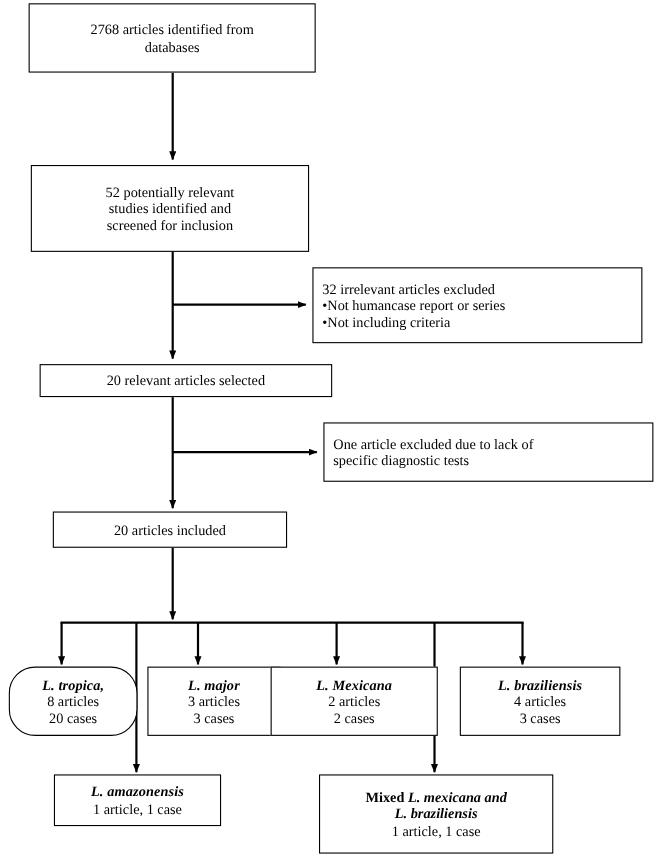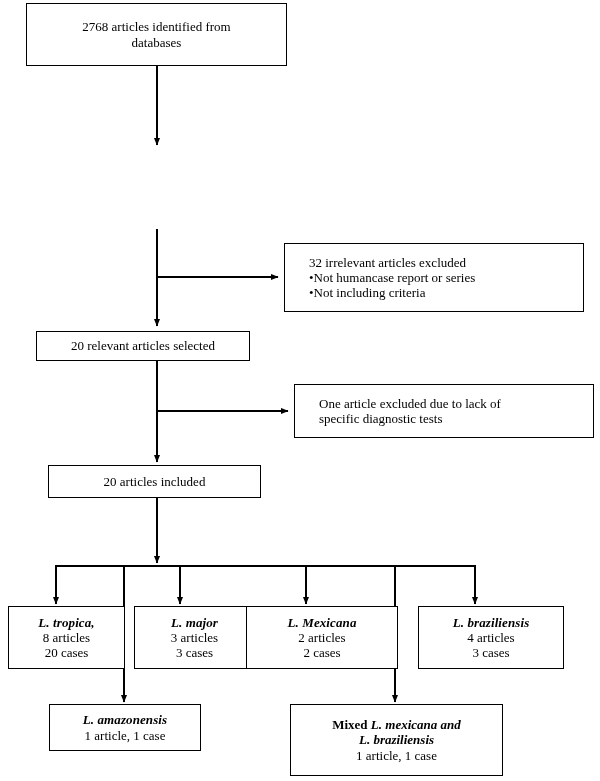--- a/index.html
+++ b/index.html
@@ -41,21 +41,21 @@
     font-size: 13px;
     z-index: 2;
   }
   .node .line {
     display: block;
     white-space: nowrap;
   }
   .node.left-align {
     align-items: flex-start;
     text-align: left;
-    padding-left: 24px;
+    padding-left: 8px;
   }
   .node.left-align .line {
     text-align: left;
   }
   .sp-name {
     font-style: italic;
     font-weight: bold;
     letter-spacing: 0.1px;
   }
   .mixed-bold {
@@ -103,41 +103,46 @@
     <line x1="124" y1="566" x2="124" y2="702" stroke="#000000" stroke-width="2" marker-end="url(#arrowhead)"></line>
 
     <line x1="395" y1="566" x2="395" y2="702" stroke="#000000" stroke-width="2" marker-end="url(#arrowhead)"></line>
   </svg>
 
   <div class="node" style="left:26px; top:3px; width:261px; height:63px;">
     <span class="line">2768 articles identified from</span>
     <span class="line">databases</span>
   </div>
 
+  <div class="node" style="left:28px; top:150px; width:253px; height:79px;">
+    <span class="line">52 potentially relevant</span>
+    <span class="line">studies identified and</span>
+    <span class="line">screened for inclusion</span>
+  </div>
 
   <div class="node left-align" style="left:284px; top:243px; width:300px; height:69px;">
     <span class="line">32 irrelevant articles excluded</span>
     <span class="line">•Not humancase report or series</span>
     <span class="line">•Not including criteria</span>
   </div>
 
-  <div class="node" style="left:36px; top:331px; width:214px; height:30px;">
+  <div class="node" style="left:36px; top:331px; width:266px; height:30px;">
     <span class="line">20 relevant articles selected</span>
   </div>
 
   <div class="node left-align" style="left:294px; top:384px; width:300px; height:54px;">
     <span class="line">One article excluded due to lack of</span>
     <span class="line">specific diagnostic tests</span>
   </div>
 
   <div class="node" style="left:48px; top:465px; width:213px; height:33px;">
     <span class="line">20 articles included</span>
   </div>
 
-  <div class="node" style="left:8px; top:606px; width:117px; height:63px;">
+  <div class="node" style="left:8px; top:606px; width:117px; height:63px;border-radius:24px;">
     <span class="line sp-name">L. tropica,</span>
     <span class="line">8 articles</span>
     <span class="line">20 cases</span>
   </div>
 
   <div class="node" style="left:134px; top:606px; width:121px; height:63px;">
     <span class="line sp-name">L. major</span>
     <span class="line">3 articles</span>
     <span class="line">3 cases</span>
   </div>

